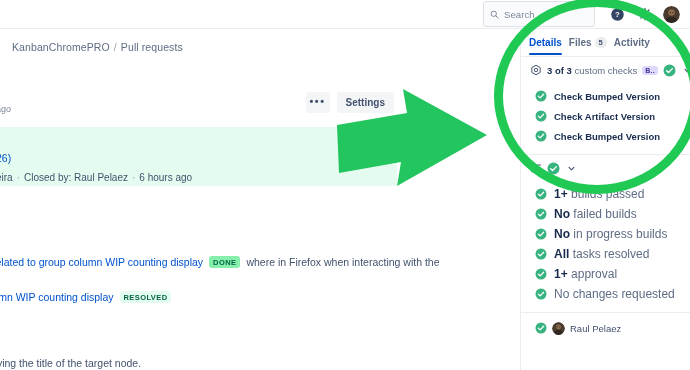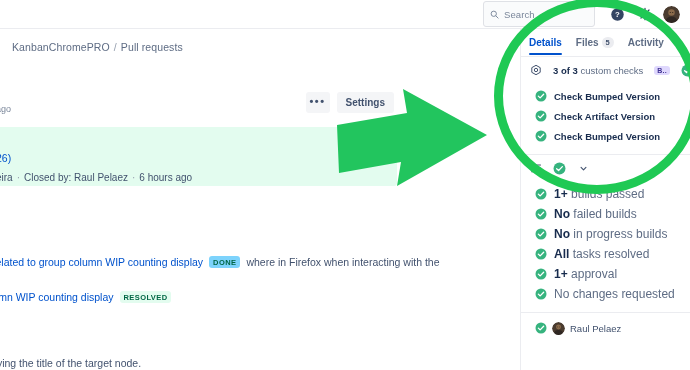--- a/index.html
+++ b/index.html
@@ -54,42 +54,42 @@
     justify-content:center; padding:0 9px; font-size:10px; color:#42526e; font-weight:600;
   }
   .btn-dots { width:24px; padding:0; letter-spacing:1.5px; font-size:11px; color:#42526e; padding-bottom:4px;}
 
   .task-row1 { position:absolute; left:-8px; top:256px; font-size:10.5px; color:#0052cc; white-space:nowrap; display:flex; align-items:center;}
   .task-row2 { position:absolute; left:-10px; top:291px; font-size:10.5px; color:#0052cc; white-space:nowrap; display:flex; align-items:center;}
   .lozenge {
     display:inline-block; font-size:7.5px; font-weight:700; letter-spacing:.4px;
     padding:2px 4px 1px; border-radius:3px; margin:0 6px; vertical-align:middle;
   }
-  .loz-done { background:#7dd3fc; color:#006644; }
+  .loz-done { background:#86efac; color:#006644; }
   .loz-resolved { background:#e3fcef; color:#006644; }
   .plain-tail { color:#42526e; }
   .desc-line { position:absolute; left:-6px; top:357px; font-size:10.5px; color:#42526e; white-space:nowrap;}
 
   
   .sidebar {
     position:absolute; left:520px; top:29px; width:170px; height:341px;
     background:#ffffff; border-left:1px solid #ebecf0;
   }
-  .tabs { display:flex; align-items:center; gap:14px; padding: 7px 18px 0 8px; height:27px;}
+  .tabs { display:flex; align-items:center; gap:7px; padding: 7px 18px 0 8px; height:27px;}
   .tab { font-size:10px; color:#5e6c84; font-weight:600; position:relative; padding-bottom:7px; white-space:nowrap;}
   .tab.active { color:#0052cc; }
   .tab.active:after { content:""; position:absolute; left:0; right:0; bottom:0; height:2px; background:#0052cc; border-radius:1px;}
   .tab-count {
     display:inline-block; background:#ebecf0; color:#42526e; font-size:7.5px; font-weight:700;
     border-radius:8px; padding:1px 4px; margin-left:3px; vertical-align:middle;
   }
 
   .card { border-top:1px solid #ebecf0; }
   .card-head {
-    display:flex; align-items:center; gap:11px; padding:7px 8px 7px 9px; height:26px;
+    display:flex; align-items:center; gap:5px; padding:7px 8px 7px 9px; height:26px;
   }
   .card-head .ctext { font-size:9.5px; color:#5e6c84; white-space:nowrap; flex:1; }
   .card-head .ctext b { color:#172b4d; font-weight:700; }
   .badge-app {
     background:#dfd8fd; color:#403294; font-size:7px; font-weight:700; border-radius:3px;
     padding:1px 3px; letter-spacing:.2px;
   }
   .chev { color:#42526e; font-size:8px; margin-left:2px;}
 
   .check-item { display:flex; align-items:center; gap:7px; padding:0 8px 0 14px; height:20px; }

